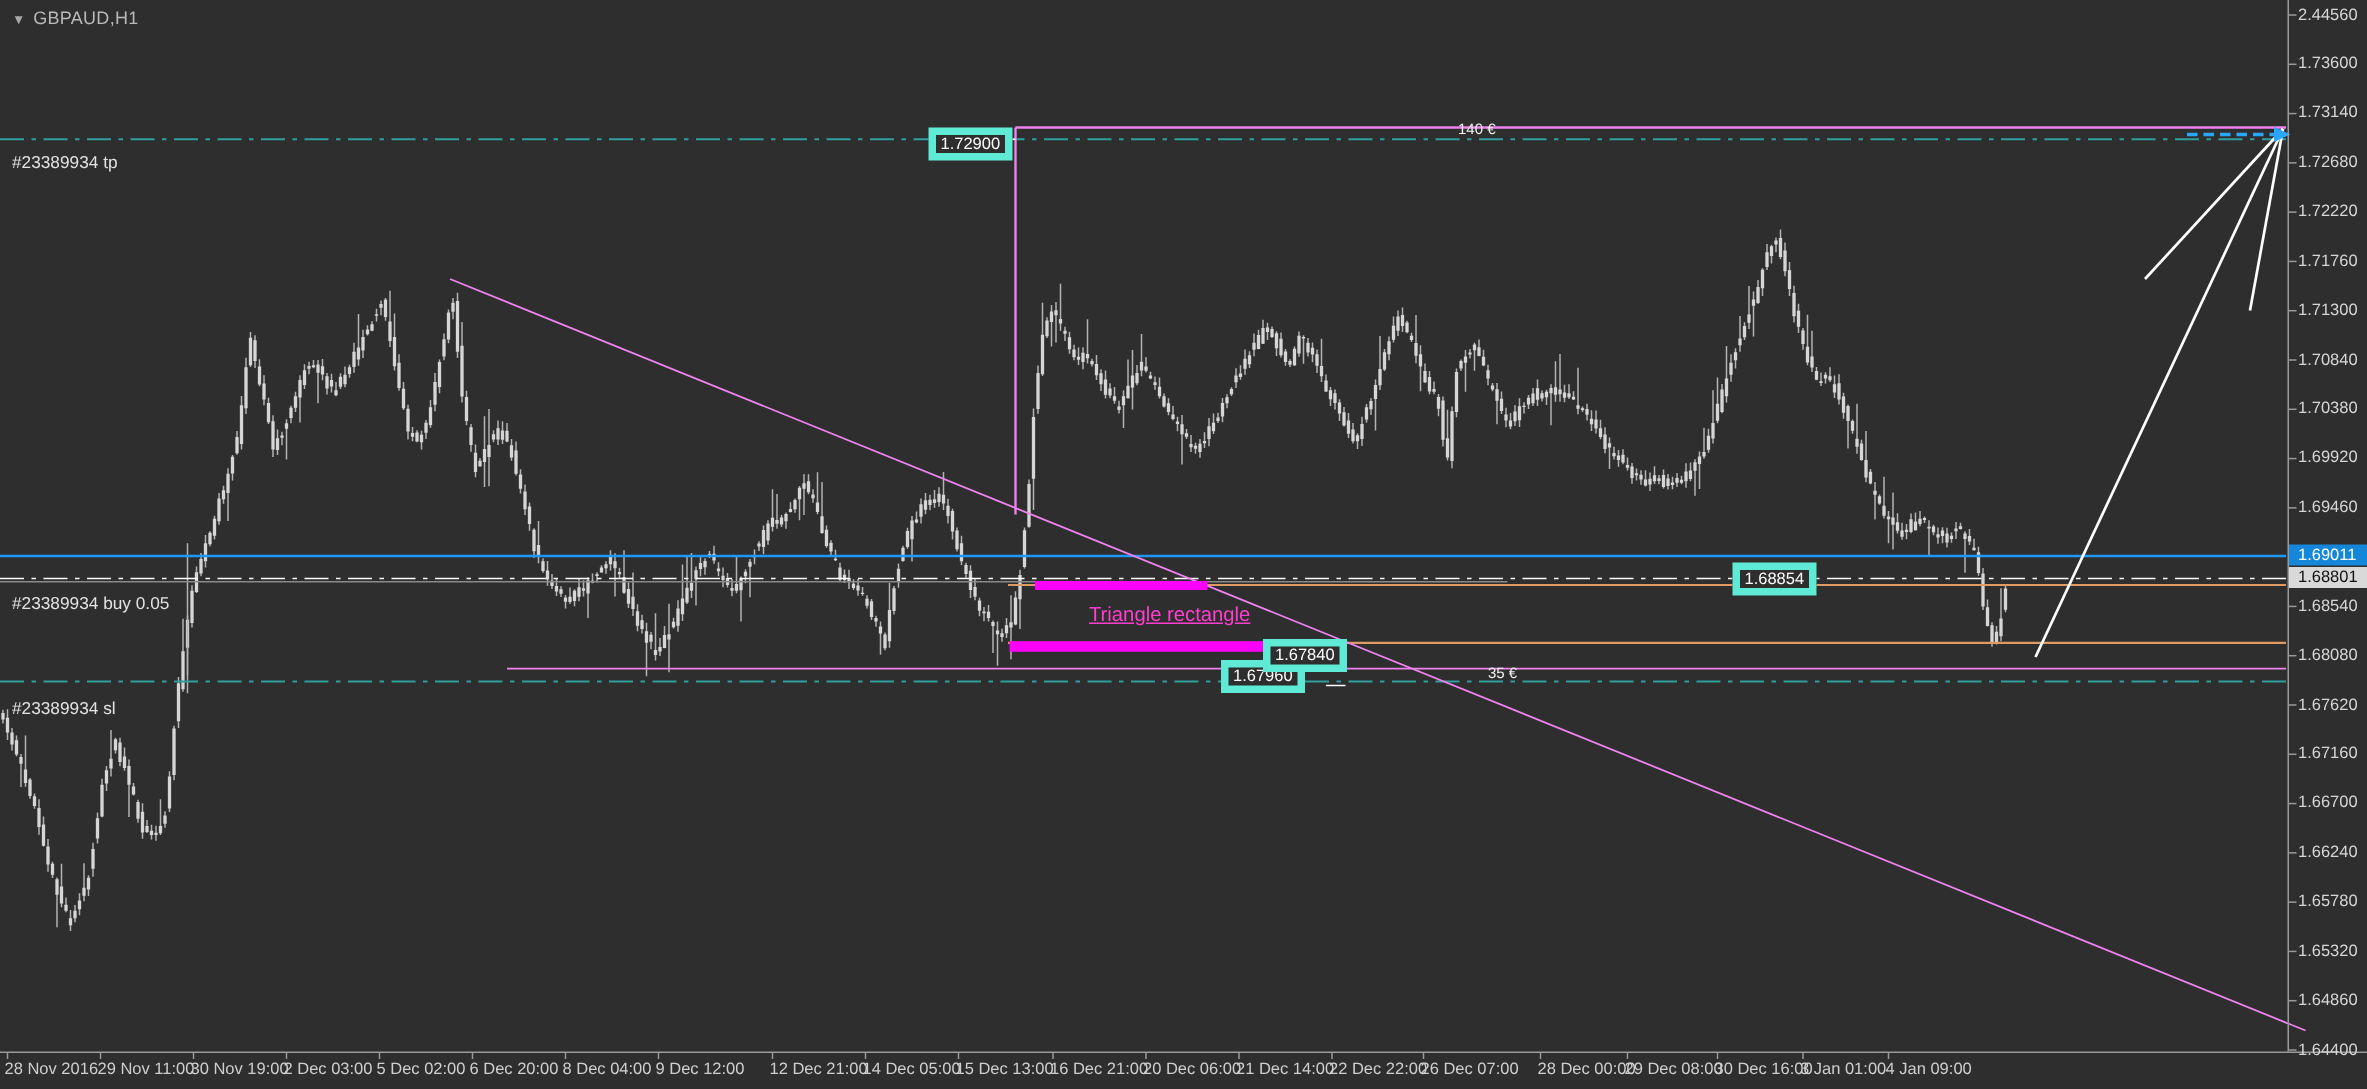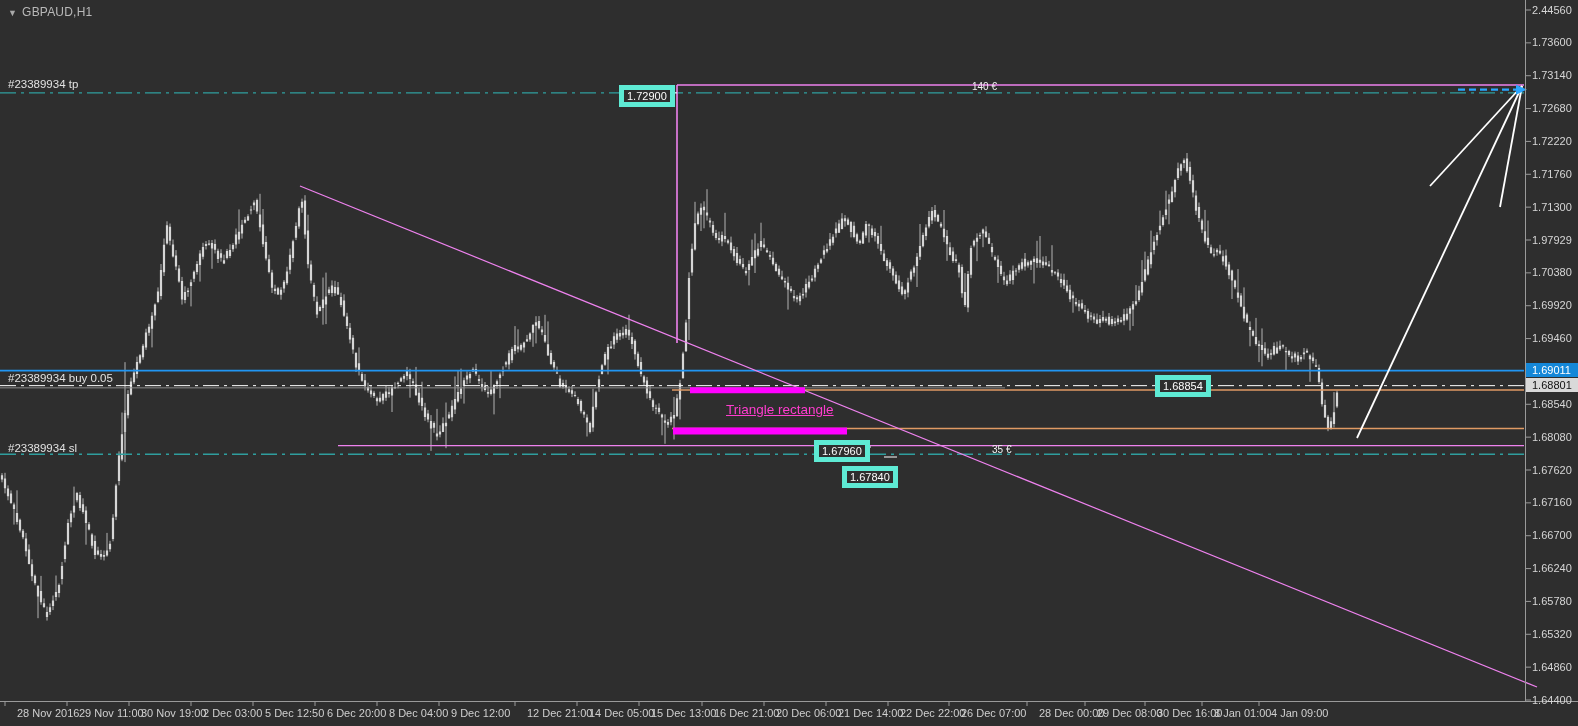--- a/index.html
+++ b/index.html
@@ -2,28 +2,28 @@
 <html><head>
 <meta charset="utf-8">
 <style>
   html,body{margin:0;padding:0;background:#2e2e2e;}
   #app{position:relative;width:1578px;height:726px;overflow:hidden;
        background:#2e2e2e;font-family:"Liberation Sans",sans-serif;}
   #plot{position:absolute;left:0;top:0;z-index:1;}
   #labels{position:absolute;left:0;top:0;width:1578px;height:726px;z-index:2;pointer-events:none;}
   #title{position:absolute;left:8px;top:5px;color:#b9b9b9;font-size:12px;letter-spacing:.2px;}
   #title .tri{font-size:9px;margin-right:5px;color:#a9a9a9;}
-  .olabel{position:absolute;left:8px;color:#e2e2e2;font-size:11.5px;white-space:nowrap;}
+  .olabel{position:absolute;left:8px;color:#e2e2e2;font-size:11.5px;white-space:nowrap;margin-top:25px;}
   .anno{position:absolute;color:#f2f2f2;font-size:10px;white-space:nowrap;}
   .anno.mag{color:#ff3dcf;font-size:13.5px;text-decoration:underline;}
   .tag{position:absolute;background:#2e2e2e;border:5px solid #5eead4;color:#fdfdfd;
        font-size:11px;line-height:12px;padding:0 3px;white-space:nowrap;}
   .ylab{position:absolute;left:1532px;color:#d6d6d6;font-size:11px;white-space:nowrap;}
   .ylab.hl{left:1526px;width:50px;padding:1px 0 1px 6px;}
-  .xlab{position:absolute;top:707px;color:#cfcfcf;font-size:11px;white-space:nowrap;margin-left:14px;}
+  .xlab{position:absolute;top:707px;color:#cfcfcf;font-size:11px;white-space:nowrap;}
 </style>
 </head>
 <body>
 
 <div id="app">
   <svg id="plot" width="1578" height="726">
       <path d="M2 473.1V482.3M5 472.8V493.4M8 485.4V500.3M11 490.4V504.1M14 502.6V524.6M17 490.3V524.5M20 518.6V532.5M23 529.0V539.2M26 532.9V556.5M29 544.4V564.4M32 559.3V581.1M35 574.5V585.3M38 585.0V618.2M41 575.9V604.8M44 598.4V608.1M47 606.6V620.6M50 603.4V614.9M53 595.5V610.1M56 575.5V600.8M59 583.5V597.4M62 561.9V584.5M65 541.7V562.4M68 519.2V544.9M71 510.6V527.3M74 486.6V517.7M77 491.9V502.4M80 491.9V510.8M83 498.3V513.8M86 506.4V544.7M89 522.0V530.4M92 533.1V548.5M95 535.5V559.1M98 546.7V555.4M101 549.9V559.7M104 550.5V560.5M107 532.9V556.7M110 540.8V551.8M113 514.2V541.3M116 483.8V520.1M119 451.4V485.3M122 412.5V461.2M125 410.3V450.1M128 390.1V418.4M131 377.6V395.3M134 368.6V384.2M137 356.6V378.4M140 354.1V364.2M143 343.9V359.7M146 328.7V349.9M149 323.8V335.8M152 312.2V347.4M155 303.4V320.4M158 287.4V303.2M161 264.0V299.6M164 238.5V276.0M167 221.3V244.6M170 223.5V245.3M173 239.5V257.5M176 250.1V270.1M179 265.1V282.7M182 276.9V304.6M185 286.3V303.3M188 287.8V296.8M191 279.5V306.4M194 270.5V282.1M197 261.1V274.6M200 250.2V281.6M203 242.8V259.4M206 241.1V249.5M209 240.0V245.5M212 240.0V268.8M215 239.4V253.5M218 248.7V263.0M221 249.2V261.6M224 254.6V264.1M227 248.9V259.4M230 244.3V258.1M233 243.2V251.9M236 228.5V248.5M239 209.4V243.8M242 219.9V238.6M245 216.9V223.6M248 214.2V220.9M251 205.8V214.4M254 200.3V210.1M257 198.6V213.9M260 193.8V231.4M263 209.0V247.0M266 236.1V260.5M269 254.7V273.4M272 269.8V293.0M275 284.7V294.2M278 286.9V294.9M281 287.2V299.7M284 280.0V292.7M287 266.7V285.1M290 248.6V274.2M293 239.7V262.2M296 222.4V240.1M299 206.4V228.8M302 198.6V212.8M305 195.2V238.7M308 214.7V268.3M311 260.5V283.5M314 282.7V301.2M317 296.3V318.1M320 305.4V311.4M323 277.5V324.7M326 272.6V324.1M329 286.8V294.9M332 280.4V296.6M335 280.8V296.0M338 282.0V294.9M341 292.7V307.2M344 294.3V317.0M347 312.8V329.0M350 323.0V343.4M353 335.0V353.8M356 352.1V372.0M359 347.4V375.5M362 372.1V381.8M365 374.0V390.5M368 382.7V392.7M371 385.5V397.4M374 390.8V398.0M377 396.7V405.7M380 391.7V402.6M383 392.8V404.2M386 386.0V400.9M389 386.9V397.6M392 384.9V412.0M395 382.3V388.8M398 381.5V388.3M401 376.8V381.7M404 374.1V382.5M407 366.9V380.3M410 368.8V397.7M413 378.5V385.6M416 366.9V395.8M419 388.1V405.4M422 381.7V410.6M425 402.8V420.9M428 409.9V422.3M431 415.1V450.9M434 421.3V432.8M437 408.9V440.4M440 425.3V437.3M443 417.4V432.1M446 402.5V448.2M449 411.8V419.0M452 400.2V421.2M455 376.4V414.0M458 370.2V402.6M461 368.6V398.7M464 377.6V403.6M467 371.3V384.1M470 372.1V383.2M473 367.4V372.0M476 363.8V375.8M479 374.8V384.2M482 378.3V391.5M485 382.0V391.7M488 386.0V397.5M491 370.3V395.5M494 384.3V414.4M497 379.5V388.9M500 372.6V398.2M503 366.3V376.1M506 360.9V367.3M509 350.3V369.5M512 346.8V363.1M515 326.1V354.3M518 329.3V352.5M521 343.4V351.3M524 341.6V352.5M527 334.9V341.7M530 332.3V341.8M533 324.0V346.8M536 316.2V343.4M539 316.1V329.5M542 326.1V335.2M545 314.8V342.9M548 321.4V355.8M551 350.3V365.2M554 360.1V370.9M557 366.5V374.0M560 375.2V387.9M563 379.7V388.7M566 379.8V392.7M569 386.2V393.3M572 386.0V397.1M575 391.3V397.2M578 396.9V405.7M581 399.4V413.4M584 410.5V417.8M587 414.4V436.5M590 421.6V433.5M593 388.7V431.8M596 390.7V409.6M599 375.6V391.8M602 363.9V374.5M605 351.9V365.8M608 344.0V374.4M611 341.0V348.9M614 332.4V349.0M617 328.6V342.9M620 329.9V340.1M623 326.7V338.6M626 324.8V337.8M629 314.7V340.0M632 332.5V349.0M635 339.1V359.6M638 351.6V367.6M641 357.2V376.6M644 375.2V385.3M647 376.9V398.6M650 385.7V400.2M653 398.5V410.9M656 404.6V414.1M659 403.3V414.3M662 413.6V435.3M665 414.3V443.8M668 419.1V427.8M671 412.0V425.3M674 396.9V439.5M677 394.2V416.9M680 379.8V419.4M683 351.7V379.0M686 319.6V351.9M689 272.3V340.0M692 243.6V275.8M695 201.8V250.6M698 211.5V225.3M701 203.4V231.0M704 201.3V228.3M707 189.2V220.5M710 217.8V227.4M713 221.2V235.8M716 229.8V240.2M719 231.6V243.4M722 231.5V246.2M725 212.8V242.4M728 239.1V244.3M731 236.6V253.3M734 246.1V260.6M737 247.0V265.6M740 255.5V265.5M743 258.0V269.2M746 267.2V275.6M749 260.3V285.4M752 239.6V265.7M755 233.4V273.0M758 243.3V256.9M761 222.7V250.8M764 238.2V248.4M767 247.8V252.9M770 251.0V259.9M773 251.7V265.6M776 262.4V271.7M779 265.5V276.8M782 270.7V280.1M785 277.8V287.5M788 276.6V309.6M791 286.0V292.7M794 290.0V301.4M797 295.2V302.5M800 292.7V305.2M803 288.1V298.7M806 278.6V297.5M809 275.6V289.3M812 275.1V282.0M815 265.4V281.5M818 262.8V272.2M821 258.1V264.0M824 245.5V258.7M827 243.5V253.2M830 233.0V249.8M833 234.2V245.4M836 222.3V237.5M839 219.8V232.9M842 213.2V229.4M845 215.1V226.7M848 217.6V225.3M851 220.9V237.4M854 221.7V238.3M857 232.7V243.9M860 239.5V244.6M863 231.0V244.0M866 221.0V237.9M869 223.5V242.5M872 225.3V237.7M875 228.3V241.5M878 233.0V248.7M881 225.8V254.7M884 249.7V261.3M887 258.0V270.6M890 259.7V273.0M893 266.1V280.7M896 271.4V284.3M899 275.4V292.0M902 282.0V295.6M905 288.9V299.4M908 277.8V297.3M911 269.4V281.6M914 265.5V276.6M917 253.0V287.0M920 224.0V260.0M923 232.6V247.4M926 224.3V240.2M929 211.0V228.3M932 207.0V224.0M935 205.0V221.4M938 213.8V222.1M941 221.9V228.0M944 210.0V242.1M947 230.1V260.9M950 242.3V255.4M953 247.3V262.9M956 254.4V262.9M959 262.6V277.5M962 264.4V297.7M965 273.1V307.0M968 271.0V312.2M971 245.6V278.2M974 239.6V247.3M977 233.3V261.2M980 232.6V239.0M983 228.5V247.2M986 226.3V237.5M989 233.1V244.1M992 243.1V256.8M995 255.4V260.8M998 255.4V282.9M1001 261.0V276.0M1004 271.8V284.9M1007 275.3V286.1M1010 270.2V284.0M1013 265.5V284.6M1016 268.1V275.7M1019 263.4V272.7M1022 258.6V270.6M1025 253.0V270.6M1028 260.3V267.6M1031 259.8V270.0M1034 256.2V283.5M1037 240.8V267.8M1040 236.0V267.8M1043 256.5V268.1M1046 256.1V266.0M1049 260.9V266.5M1052 245.2V276.2M1055 271.0V274.7M1058 269.2V280.3M1061 273.5V287.3M1064 273.7V289.0M1067 279.9V292.8M1070 284.8V302.1M1073 291.6V312.7M1076 297.9V306.3M1079 300.0V311.2M1082 299.5V309.5M1085 305.0V313.7M1088 308.6V322.5M1091 312.3V320.4M1094 313.5V323.1M1097 313.5V324.3M1100 315.0V327.3M1103 310.8V322.6M1106 316.6V322.9M1109 313.0V325.7M1112 316.0V326.3M1115 317.8V326.1M1118 315.4V324.7M1121 317.1V322.9M1124 308.8V325.2M1127 308.3V320.8M1130 306.1V330.5M1133 301.0V326.0M1136 285.1V305.8M1139 285.8V301.8M1142 260.1V295.6M1145 251.6V282.1M1148 256.0V275.5M1151 230.6V268.3M1154 236.1V254.5M1157 232.2V245.6M1160 210.6V234.5M1163 214.9V226.6M1166 190.7V219.4M1169 194.3V224.3M1172 186.6V202.6M1175 178.8V197.4M1178 162.6V180.0M1181 163.2V175.6M1184 158.4V168.2M1187 153.0V172.8M1190 161.6V184.2M1193 174.7V197.4M1196 190.5V215.0M1199 202.5V222.0M1202 218.7V233.1M1205 209.9V243.5M1208 220.5V248.0M1211 244.6V253.5M1214 248.4V257.3M1217 248.1V255.7M1220 244.8V254.7M1223 250.4V265.3M1226 249.5V269.7M1229 261.8V279.2M1232 269.6V299.0M1235 279.6V289.2M1238 269.1V302.5M1241 293.1V307.2M1244 287.4V321.5M1247 312.7V322.8M1250 321.4V346.3M1253 329.6V336.5M1256 317.9V345.7M1259 340.6V362.1M1262 328.4V366.3M1265 342.2V355.7M1268 348.5V359.8M1271 349.4V359.5M1274 342.4V355.5M1277 341.6V353.6M1280 340.6V350.9M1283 344.3V348.6M1286 346.9V371.0M1289 349.8V356.9M1292 351.7V362.5M1295 351.5V362.1M1298 351.9V365.0M1301 355.0V361.8M1304 348.0V359.4M1307 348.5V353.0M1310 354.2V381.8M1313 352.6V363.4M1316 359.1V367.0M1319 364.5V383.8M1322 378.6V406.6M1325 399.7V417.7M1328 414.9V431.2M1331 417.3V429.7M1334 392.1V427.5M1337 390.5V408.1" stroke="#b3b3b3" stroke-width="1" fill="none"></path>
       <path d="M2 475.3V479.6M5 478.5V488.3M8 488.4V496.3M11 493.5V503.0M14 504.6V509.1M17 513.0V522.0M20 519.7V530.6M23 530.8V537.3M26 538.6V551.3M29 549.6V563.9M32 564.3V576.3M35 575.8V583.2M38 586.1V596.5M41 591.0V602.3M44 603.2V607.1M47 612.1V616.9M50 607.2V612.1M53 600.4V606.1M56 591.9V597.1M59 585.1V593.0M62 566.0V579.1M65 545.5V559.0M68 523.1V544.3M71 513.5V522.3M74 505.8V512.4M77 492.9V500.2M80 495.0V508.0M83 504.3V512.0M86 510.6V523.1M89 524.3V529.6M92 534.6V545.8M95 541.1V555.0M98 550.6V554.6M101 553.9V556.7M104 555.1V556.7M107 550.6V555.5M110 543.7V549.2M113 517.7V539.0M116 485.6V516.7M119 455.5V480.9M122 434.2V459.5M125 413.1V431.9M128 393.9V415.3M131 381.5V394.6M134 372.6V382.3M137 362.1V374.1M140 355.2V362.8M143 345.8V357.2M146 332.4V347.5M149 326.8V332.8M152 315.8V328.7M155 304.5V315.6M158 291.4V302.1M161 270.1V296.0M164 244.8V272.2M167 225.2V243.5M170 226.8V240.7M173 244.4V256.4M176 255.6V266.4M179 268.6V281.5M182 280.9V299.6M185 292.1V300.0M188 290.4V291.9M191 282.2V285.9M194 271.8V278.7M197 264.1V271.9M200 253.4V265.0M203 246.9V256.7M206 244.0V245.9M209 243.5V244.8M212 243.0V248.5M215 244.1V249.7M218 250.8V259.0M221 253.3V257.7M224 260.2V263.5M227 251.1V257.9M230 249.9V256.1M233 244.9V249.3M236 234.5V244.6M239 231.7V239.6M242 224.7V233.6M245 219.7V222.8M248 216.2V220.5M251 209.5V210.5M254 202.6V205.2M257 199.9V211.4M260 214.4V227.3M263 224.6V244.2M266 241.9V258.6M269 259.2V272.1M272 272.5V287.7M275 288.7V291.1M278 288.3V294.4M281 289.8V294.8M284 281.8V288.5M287 271.5V283.3M290 254.7V269.8M293 241.3V258.0M296 226.1V237.7M299 208.3V226.4M302 201.8V207.8M305 200.6V234.5M308 230.5V264.3M311 264.6V280.6M314 284.9V296.7M317 301.8V314.6M320 307.1V310.9M323 299.4V308.0M326 296.6V304.6M329 289.5V293.0M332 285.5V293.0M335 287.0V293.2M338 287.2V294.4M341 296.9V305.0M344 300.4V315.8M347 316.4V325.9M350 327.7V339.5M353 337.7V349.4M356 353.1V367.5M359 363.3V371.0M362 374.1V380.7M365 380.3V386.3M368 387.2V390.6M371 390.6V394.3M374 392.8V395.9M377 398.3V401.2M380 397.8V401.4M383 393.9V400.6M386 391.5V397.8M389 392.2V393.9M392 386.9V395.6M395 387.1V388.3M398 382.8V384.0M401 378.3V381.6M404 376.1V378.8M407 370.6V376.1M410 374.2V378.9M413 381.3V382.9M416 384.6V395.2M419 392.7V402.5M422 397.8V406.0M425 407.5V417.1M428 413.5V419.4M431 420.9V428.5M434 423.1V427.8M437 433.4V436.6M440 431.4V434.4M443 423.3V432.0M446 422.8V426.3M449 414.5V418.2M452 405.7V417.2M455 399.0V409.5M458 391.9V401.6M461 388.6V393.9M464 380.2V386.1M467 375.4V379.4M470 374.0V378.2M473 369.3V371.3M476 369.1V373.7M479 379.0V380.9M482 383.9V386.7M485 385.4V390.0M488 392.0V393.8M491 389.4V393.9M494 386.0V393.5M497 381.2V384.2M500 374.5V377.9M503 370.5V371.5M506 362.3V364.4M509 353.3V364.6M512 349.0V360.3M515 345.1V351.1M518 346.6V349.2M521 345.0V349.7M524 342.6V347.5M527 339.3V341.4M530 333.4V339.5M533 325.1V332.8M536 322.2V325.8M539 320.9V328.2M542 329.6V332.2M545 335.0V341.4M548 344.2V355.4M551 353.1V364.0M554 361.9V367.6M557 372.5V373.5M560 378.4V386.5M563 383.1V386.6M566 385.8V388.0M569 389.2V392.0M572 390.3V393.7M575 395.1V396.0M578 399.1V403.9M581 400.9V411.3M584 412.0V414.4M587 417.6V422.4M590 423.0V432.1M593 406.7V427.5M596 392.2V407.3M599 379.2V387.6M602 365.2V374.0M605 354.0V364.7M608 347.0V359.5M611 346.4V348.3M614 336.2V344.5M617 333.5V339.8M620 333.1V336.6M623 332.8V335.3M626 329.1V334.7M629 329.8V335.6M632 337.1V344.0M635 340.7V354.3M638 353.7V366.1M641 362.1V374.1M644 376.6V382.6M647 380.5V393.4M650 391.3V397.9M653 400.3V407.1M656 407.7V408.8M659 407.8V412.0M662 414.6V417.4M665 420.4V422.8M668 422.1V424.7M671 416.8V422.2M674 414.9V418.4M677 398.3V416.3M680 383.3V399.5M683 353.5V378.0M686 322.6V351.2M689 278.0V319.1M692 248.7V272.6M695 223.2V249.5M698 213.6V224.1M701 207.7V214.7M704 206.8V210.2M707 212.6V215.6M710 220.5V222.5M713 224.9V232.8M716 233.0V238.1M719 237.9V239.9M722 235.1V241.4M725 236.0V238.9M728 240.6V242.8M731 242.6V250.2M734 248.9V256.2M737 253.0V263.1M740 259.0V263.7M743 264.1V267.2M746 271.0V273.3M749 264.1V270.1M752 257.1V265.5M755 250.3V258.3M758 248.7V255.5M761 241.1V247.0M764 244.4V247.2M767 250.3V252.3M770 254.9V256.7M773 257.8V264.2M776 264.1V271.0M779 268.8V274.7M782 276.4V279.3M785 281.0V282.6M788 282.8V289.5M791 288.8V291.1M794 296.0V298.2M797 297.2V299.2M800 295.8V301.3M803 294.0V295.5M806 284.1V292.6M809 281.8V287.5M812 278.4V280.6M815 268.7V277.6M818 264.8V268.8M821 259.4V262.8M824 250.3V254.8M827 249.0V251.4M830 239.2V245.8M833 236.8V242.8M836 228.5V233.2M839 223.4V232.7M842 218.6V229.1M845 218.3V221.3M848 219.4V224.7M851 222.1V232.1M854 225.8V236.9M857 234.3V241.4M860 240.7V243.1M863 232.5V243.5M866 223.9V235.6M869 224.6V225.7M872 228.5V235.0M875 231.9V236.3M878 236.1V243.8M881 244.0V250.9M884 253.6V261.0M887 260.2V266.1M890 262.2V268.7M893 268.4V275.6M896 274.8V283.6M899 280.4V289.2M902 286.4V294.2M905 290.2V294.1M908 282.6V292.6M911 271.5V279.6M914 267.4V272.8M917 256.7V266.0M920 246.0V256.8M923 234.9V246.3M926 227.5V236.1M929 217.1V226.5M932 211.0V220.5M935 210.0V217.3M938 215.0V221.5M941 223.8V226.6M944 228.7V237.2M947 236.1V244.3M950 247.3V254.9M953 251.4V261.0M956 259.3V261.1M959 264.7V272.5M962 267.0V293.2M965 292.1V305.0M968 274.1V307.4M971 248.0V274.7M974 240.7V245.6M977 237.7V241.8M980 235.0V236.3M983 229.6V233.5M986 231.5V237.3M989 237.8V243.7M992 246.9V252.3M995 257.0V259.7M998 259.5V267.1M1001 265.8V274.0M1004 276.4V280.3M1007 280.4V284.3M1010 274.4V280.8M1013 270.8V280.1M1016 270.5V271.4M1019 265.2V269.7M1022 262.3V268.8M1025 258.8V266.5M1028 262.2V265.6M1031 261.1V264.8M1034 258.7V262.1M1037 258.2V263.1M1040 259.7V262.8M1043 261.6V265.2M1046 262.2V264.8M1049 264.5V266.3M1052 270.1V272.5M1055 272.2V273.3M1058 272.6V276.5M1061 279.1V282.9M1064 279.7V285.6M1067 285.5V291.3M1070 289.7V299.3M1073 295.5V298.3M1076 302.0V304.2M1079 303.7V306.6M1082 303.2V308.4M1085 310.0V311.8M1088 311.0V318.7M1091 315.5V316.8M1094 316.5V319.6M1097 319.6V323.7M1100 319.1V323.0M1103 316.9V320.8M1106 318.8V320.7M1109 316.7V324.6M1112 319.0V324.0M1115 321.6V323.3M1118 318.6V321.9M1121 319.9V321.8M1124 314.3V320.8M1127 313.7V319.4M1130 308.2V313.8M1133 304.3V309.4M1136 301.3V304.3M1139 290.5V299.9M1142 282.0V292.4M1145 269.2V280.5M1148 259.6V274.6M1151 252.3V264.2M1154 241.8V249.9M1157 234.9V240.2M1160 225.7V230.2M1163 217.3V224.9M1166 209.6V215.1M1169 199.6V203.8M1172 191.4V202.0M1175 179.9V192.2M1178 168.2V178.0M1181 164.2V170.7M1184 160.3V163.0M1187 158.6V171.3M1190 167.0V180.8M1193 180.2V192.6M1196 195.4V210.8M1199 207.1V217.9M1202 220.4V229.4M1205 231.2V241.6M1208 237.7V245.0M1211 247.3V253.2M1214 254.2V255.4M1217 249.8V252.3M1220 250.8V253.5M1223 256.2V261.6M1226 255.5V266.4M1229 264.4V275.2M1232 270.6V280.6M1235 280.6V287.2M1238 292.5V297.8M1241 295.6V306.6M1244 306.7V318.4M1247 314.5V322.4M1250 327.1V329.9M1253 330.9V335.7M1256 337.1V343.9M1259 344.3V346.1M1262 345.0V349.9M1265 348.2V353.8M1268 353.7V357.8M1271 353.2V354.7M1274 346.1V354.6M1277 347.6V353.5M1280 345.8V349.3M1283 345.3V346.6M1286 351.1V352.3M1289 351.0V354.9M1292 356.2V358.4M1295 353.6V357.4M1298 355.6V361.6M1301 357.1V359.3M1304 352.4V354.2M1307 350.8V352.6M1310 355.6V359.3M1313 357.4V361.0M1316 365.2V366.8M1319 368.1V382.0M1322 382.4V404.3M1325 404.9V417.4M1328 416.8V428.4M1331 421.2V428.5M1334 412.3V424.1M1337 392.4V406.5" stroke="#d6d6d6" stroke-width="2.2" fill="none"></path>
       <line x1="125" y1="362.14285714285637" x2="125" y2="462.1428571428564" stroke="#b3b3b3" stroke-width="1"></line>
       <line x1="0" y1="387.8571428571424" x2="1005" y2="387.8571428571424" stroke="#8a8a8a" stroke-width="1" fill="none"></line>
@@ -101,56 +101,56 @@
     <div class="anno" style="left:992px;top:444px">35 €</div>
     <div class="anno mag" style="left:726px;top:402px">Triangle rectangle</div>
     <div id="gen">
         <div class="ylab" style="top:3.5px">2.44560</div>
         <div class="ylab" style="top:36.35714285714241px">1.73600</div>
         <div class="ylab" style="top:69.21428571428481px">1.73140</div>
         <div class="ylab" style="top:102.0714285714288px">1.72680</div>
         <div class="ylab" style="top:134.9285714285712px">1.72220</div>
         <div class="ylab" style="top:167.7857142857136px">1.71760</div>
         <div class="ylab" style="top:200.642857142856px">1.71300</div>
-        <div class="ylab" style="top:233.5px">1.97929</div>
+        <div class="ylab" style="top:233.5px">1.70840</div>
         <div class="ylab" style="top:266.3571428571424px">1.70380</div>
         <div class="ylab" style="top:299.2142857142848px">1.69920</div>
         <div class="ylab" style="top:332.0714285714272px">1.69460</div>
         <div class="ylab" style="top:397.7857142857136px">1.68540</div>
         <div class="ylab" style="top:430.642857142856px">1.68080</div>
         <div class="ylab" style="top:463.5px">1.67620</div>
         <div class="ylab" style="top:496.3571428571424px">1.67160</div>
         <div class="ylab" style="top:529.2142857142848px">1.66700</div>
         <div class="ylab" style="top:562.0714285714272px">1.66240</div>
         <div class="ylab" style="top:594.9285714285712px">1.65780</div>
         <div class="ylab" style="top:627.7857142857135px">1.65320</div>
         <div class="ylab" style="top:660.642857142856px">1.64860</div>
         <div class="ylab" style="top:693.5px">1.64400</div>
         <div class="ylab hl" style="top:363.14285714285654px;background:#1487d8;color:#fff">1.69011</div>
         <div class="ylab hl" style="top:378.1428571428564px;background:#d9d9d9;color:#111">1.68801</div>
         <div class="xlab" style="left:3px">28 Nov 2016</div>
         <div class="xlab" style="left:65px">29 Nov 11:00</div>
         <div class="xlab" style="left:127px">30 Nov 19:00</div>
         <div class="xlab" style="left:189px">2 Dec 03:00</div>
-        <div class="xlab" style="left:251px">5 Dec 12:50</div>
+        <div class="xlab" style="left:251px">5 Dec 02:00</div>
         <div class="xlab" style="left:313px">6 Dec 20:00</div>
         <div class="xlab" style="left:375px">8 Dec 04:00</div>
         <div class="xlab" style="left:437px">9 Dec 12:00</div>
         <div class="xlab" style="left:513px">12 Dec 21:00</div>
         <div class="xlab" style="left:575px">14 Dec 05:00</div>
         <div class="xlab" style="left:637px">15 Dec 13:00</div>
         <div class="xlab" style="left:700px">16 Dec 21:00</div>
         <div class="xlab" style="left:762px">20 Dec 06:00</div>
         <div class="xlab" style="left:824px">21 Dec 14:00</div>
         <div class="xlab" style="left:886px">22 Dec 22:00</div>
         <div class="xlab" style="left:947px">26 Dec 07:00</div>
         <div class="xlab" style="left:1025px">28 Dec 00:00</div>
         <div class="xlab" style="left:1083px">29 Dec 08:00</div>
         <div class="xlab" style="left:1143px">30 Dec 16:00</div>
         <div class="xlab" style="left:1200px">3 Jan 01:00</div>
         <div class="xlab" style="left:1257px">4 Jan 09:00</div>
         <div class="tag" style="left:619px;top:85px">1.72900</div>
         <div class="tag" style="left:1155px;top:375px">1.68854</div>
         <div class="tag" style="left:814px;top:440px">1.67960</div>
-        <div class="tag" style="left:842px;top:466px">1.67840</div>
+        <div class="tag" style="left:842px;top:426px">1.67840</div>
       </div>
   </div>
 </div>
 
 </body></html>

